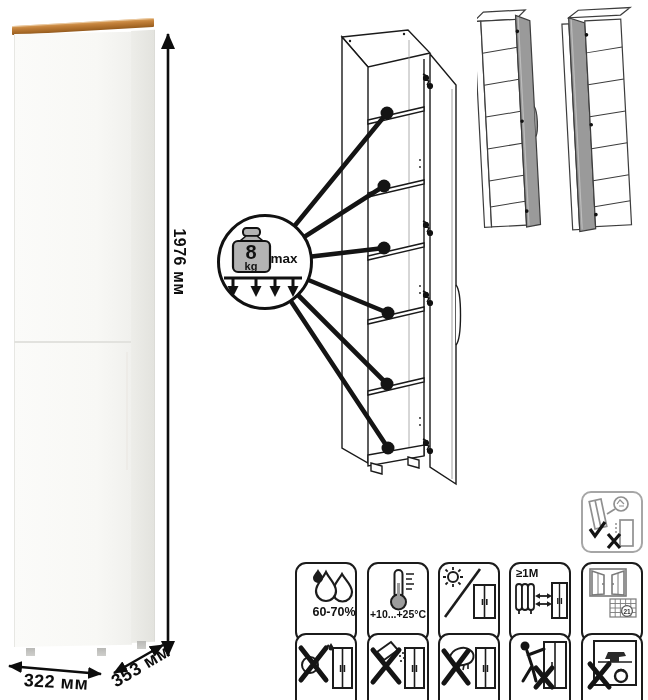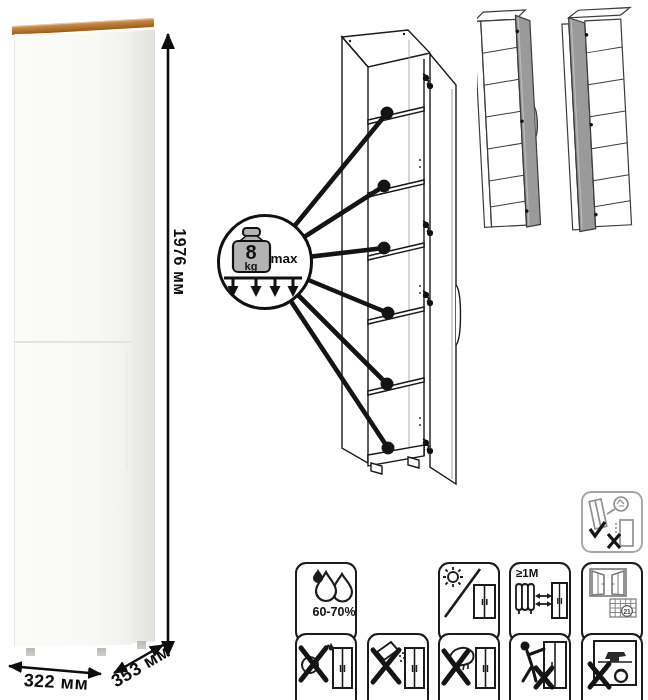--- a/index.html
+++ b/index.html
@@ -259,20 +259,29 @@
 
   <div class="abs cicon" style="left:295px;top:562px;padding-left:8px;">
     <svg width="58" height="59" viewBox="0 0 58 59">
       <path d="M37,10 C41,17 47,21 47,28 A9.5,9.5 0 1 1 28,28 C28,21 33,17 37,10 Z" fill="#fff" stroke="#1c1c1c" stroke-width="2.2"></path>
       <path d="M21,8 C25,16 31,20 31,27 A10,10 0 1 1 11,27 C11,20 17,16 21,8 Z" fill="#fff" stroke="#1c1c1c" stroke-width="2.2"></path>
       <path d="M13,5 C15,9 18,11 18,14 A5,5 0 1 1 8,14 C8,11 11,9 13,5 Z" fill="#1c1c1c"></path>
       <text x="29" y="52" text-anchor="middle" class="t-hum">60-70%</text>
     </svg>
   </div>
 
+  <div class="abs cicon" style="left:367px;top:562px;">
+    <svg width="58" height="59" viewBox="0 0 58 59">
+      <rect x="25.5" y="6" width="8" height="28" rx="4" fill="#fff" stroke="#1c1c1c" stroke-width="2"></rect>
+      <circle cx="29.5" cy="38" r="7.5" fill="#9c9c9c" stroke="#1c1c1c" stroke-width="2"></circle>
+      <rect x="28" y="19" width="3" height="15" fill="#9c9c9c"></rect>
+      <path d="M37,10 h8 M37,15 h6 M37,20 h8 M37,25 h6" stroke="#1c1c1c" stroke-width="1.6"></path>
+      <text x="29" y="54" text-anchor="middle" class="t-temp">+10...+25°C</text>
+    </svg>
+  </div>
 
   <div class="abs cicon" style="left:438px;top:562px;">
     <svg width="58" height="59" viewBox="0 0 58 59">
       <circle cx="13" cy="13" r="5" fill="none" stroke="#1c1c1c" stroke-width="2"></circle>
       <path d="M13,3 V6 M13,20 V23 M3,13 H6 M20,13 H23 M5.5,5.5 l2.2,2.2 M18.3,18.3 l2.2,2.2 M20.5,5.5 l-2.2,2.2 M7.7,18.3 l-2.2,2.2" stroke="#1c1c1c" stroke-width="1.8"></path>
       <path d="M5,53 L40,5" stroke="#1c1c1c" stroke-width="2.6"></path>
       <g>
         <rect x="34" y="21" width="21" height="33" fill="#fff" stroke="#1c1c1c" stroke-width="2"></rect>
         <line x1="44.5" y1="21" x2="44.5" y2="54" stroke="#1c1c1c" stroke-width="1.6"></line>
         <path d="M42.5,35 v6 M46.8,35 v6" stroke="#1c1c1c" stroke-width="1.6"></path>

